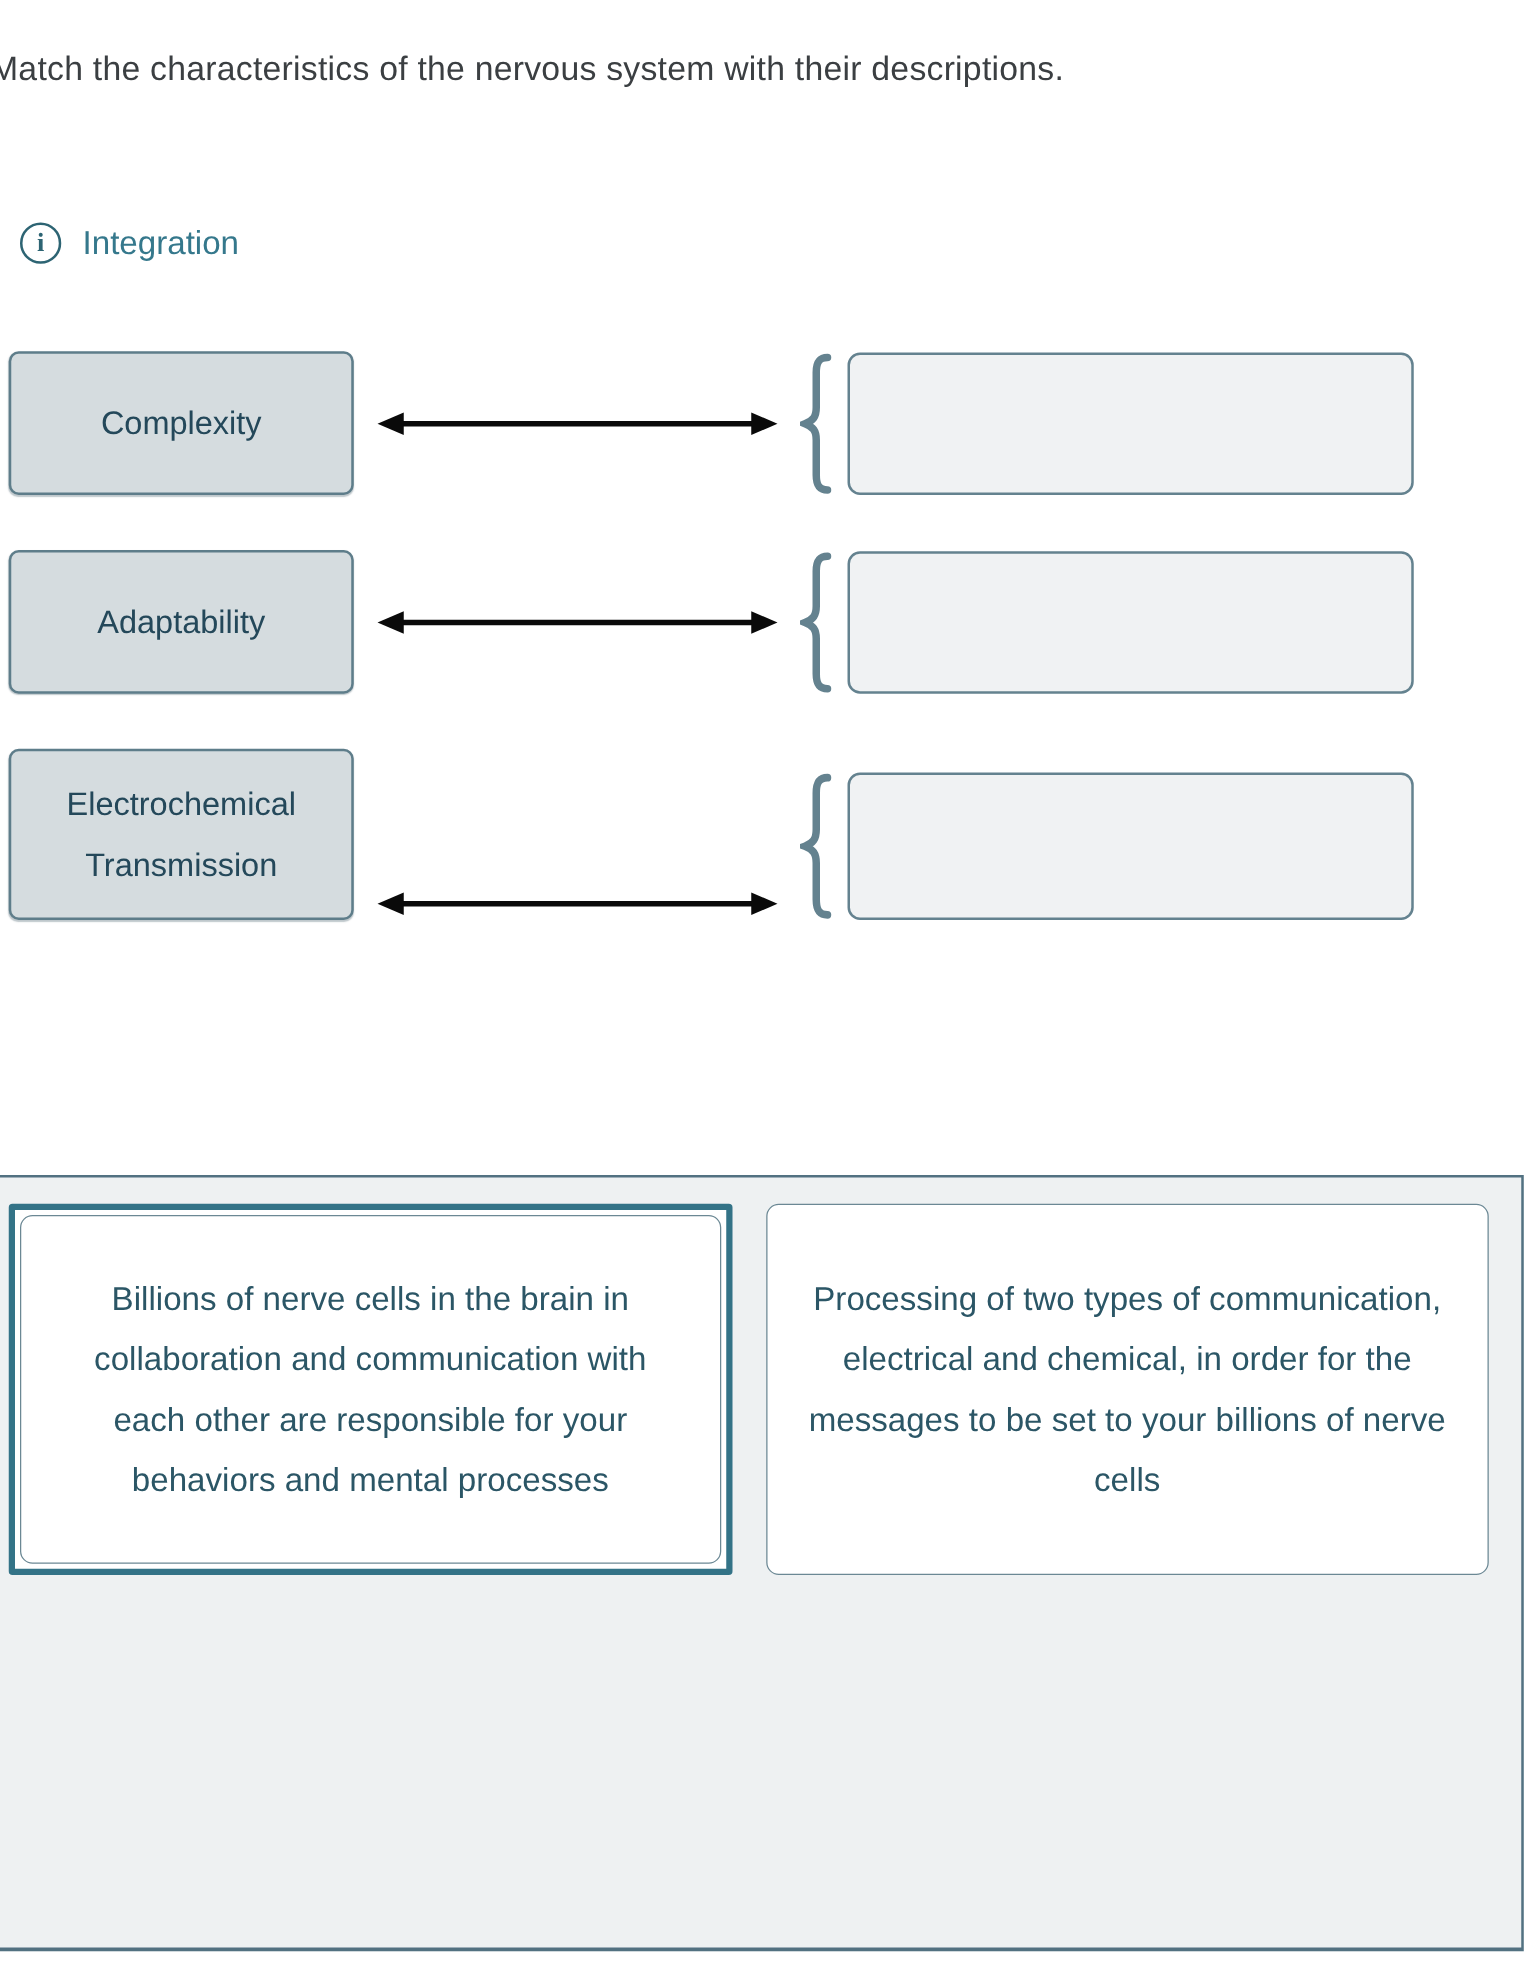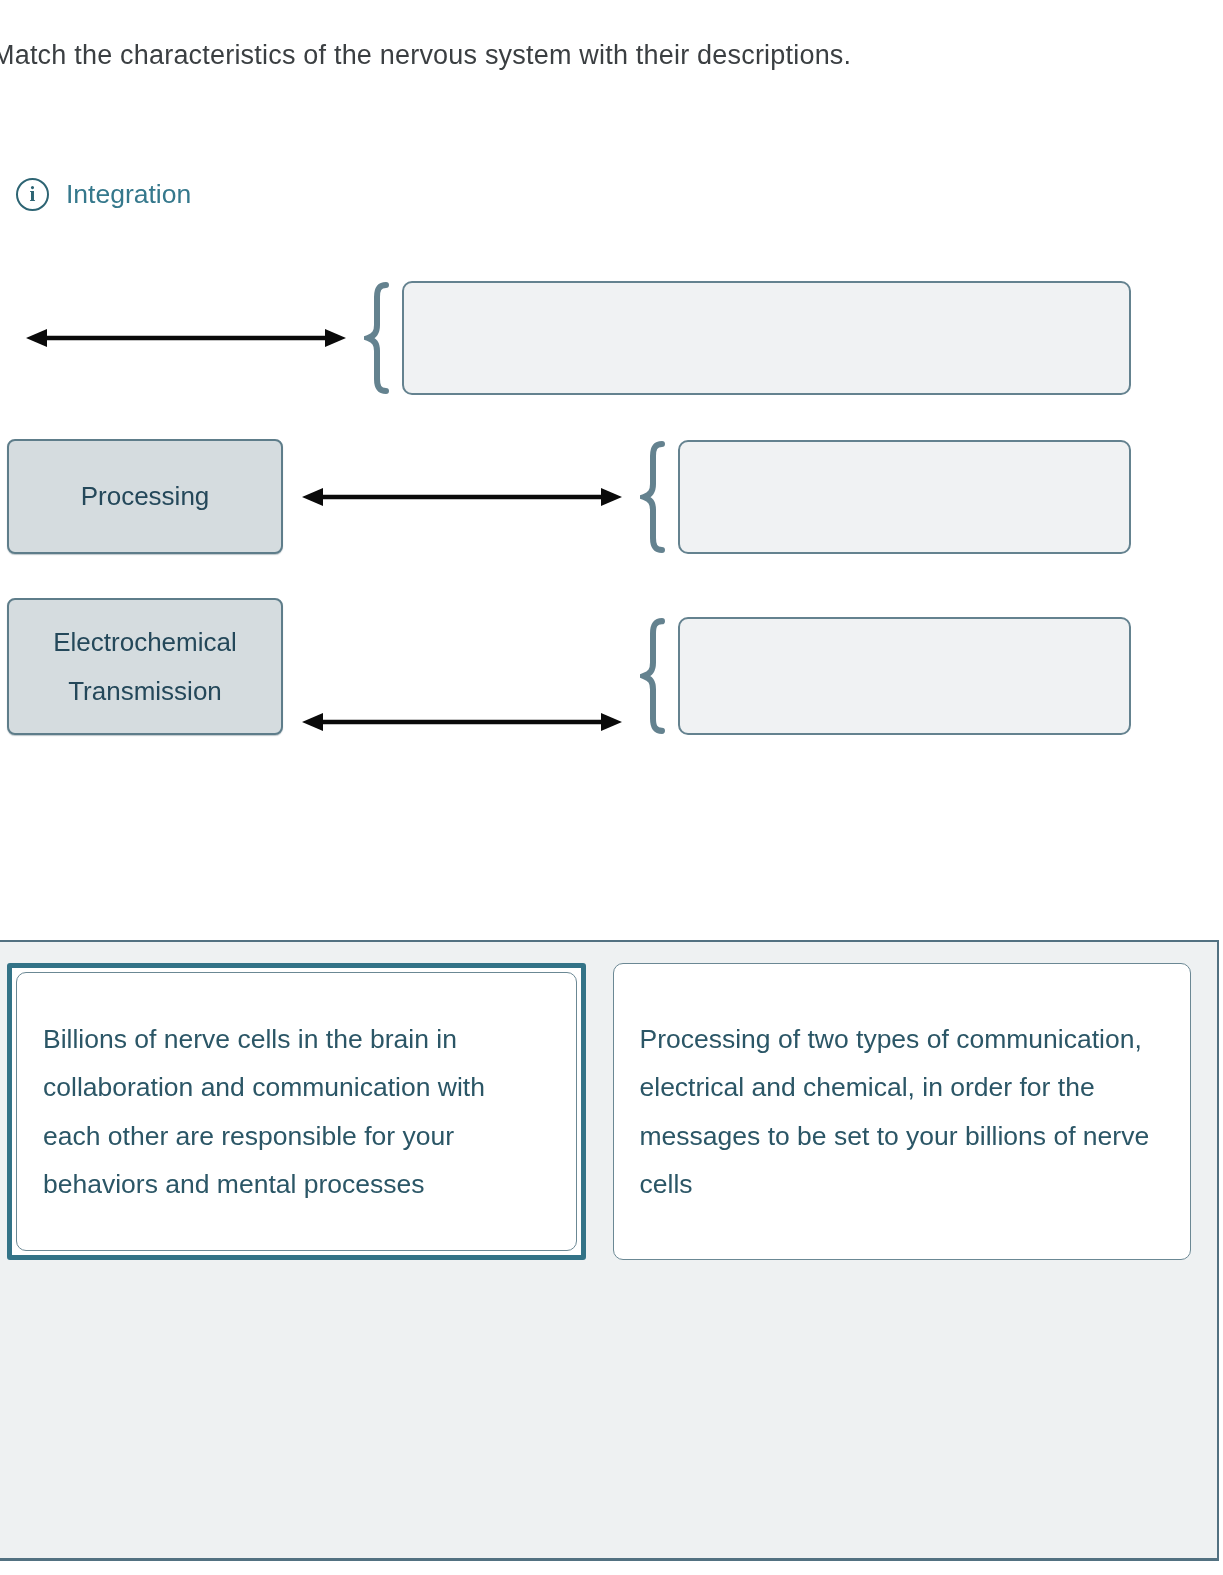--- a/index.html
+++ b/index.html
@@ -82,59 +82,62 @@
     column-gap:27px;row-gap:33px;
     padding:21px 26px 0 17px;
   }
   .card{width:100%;height:100%;cursor:grab;}
   .card-inner{
     width:100%;height:100%;
     background:#ffffff;
     border:1.5px solid #6B8894;
     border-radius:10px;
     display:flex;align-items:center;justify-content:center;
-    padding:12px 26px;
+    text-align:center;padding:12px 26px;
     color:var(--card-text);font-size:26.5px;line-height:1.82;
   }
   .card.selected{
     border:5px solid var(--accent-teal);
     border-radius:3px;background:#ffffff;padding:4px;
   }
 </style>
 </head>
 <body>
 
 <div class="page-title">Match the characteristics of the nervous system with their descriptions.</div>
 
 <div class="instructions-link">
   <span class="info-icon">i</span>
   <span>Integration</span>
 </div>
 
 <div class="match-area">
 
   <div class="match-row">
+    <div class="term-box">
+      <span>Complexity</span>
+    </div>
     <div class="arrow-cell">
       <svg width="322" height="26" viewBox="0 0 322 26">
         <line x1="17" y1="13" x2="305" y2="13" stroke="var(--arrow-color)" stroke-width="4.5"></line>
         <polygon points="1,13 22,4 22,22" fill="var(--arrow-color)"></polygon>
         <polygon points="321,13 300,4 300,22" fill="var(--arrow-color)"></polygon>
       </svg>
     </div>
     <div class="brace">
       <svg viewBox="0 0 26 114" preserveAspectRatio="none">
         <path d="M22,4 C14.5,4 13,9 13,16 L13,44 C13,51.5 10.5,54.5 4,57 C10.5,59.5 13,62.5 13,70 L13,98 C13,105 14.5,110 22,110" fill="none" stroke="var(--slate-border)" stroke-width="6" stroke-linecap="round"></path>
       </svg>
     </div>
     <div class="answer-box"></div>
   </div>
 
   <div class="match-row">
     <div class="term-box">
-      <span>Processing</span>
+      <span>Adaptability</span>
     </div>
     <div class="arrow-cell">
       <svg width="322" height="26" viewBox="0 0 322 26">
         <line x1="17" y1="13" x2="305" y2="13" stroke="var(--arrow-color)" stroke-width="4.5"></line>
         <polygon points="1,13 22,4 22,22" fill="var(--arrow-color)"></polygon>
         <polygon points="321,13 300,4 300,22" fill="var(--arrow-color)"></polygon>
       </svg>
     </div>
     <div class="brace">
       <svg viewBox="0 0 26 114" preserveAspectRatio="none">

